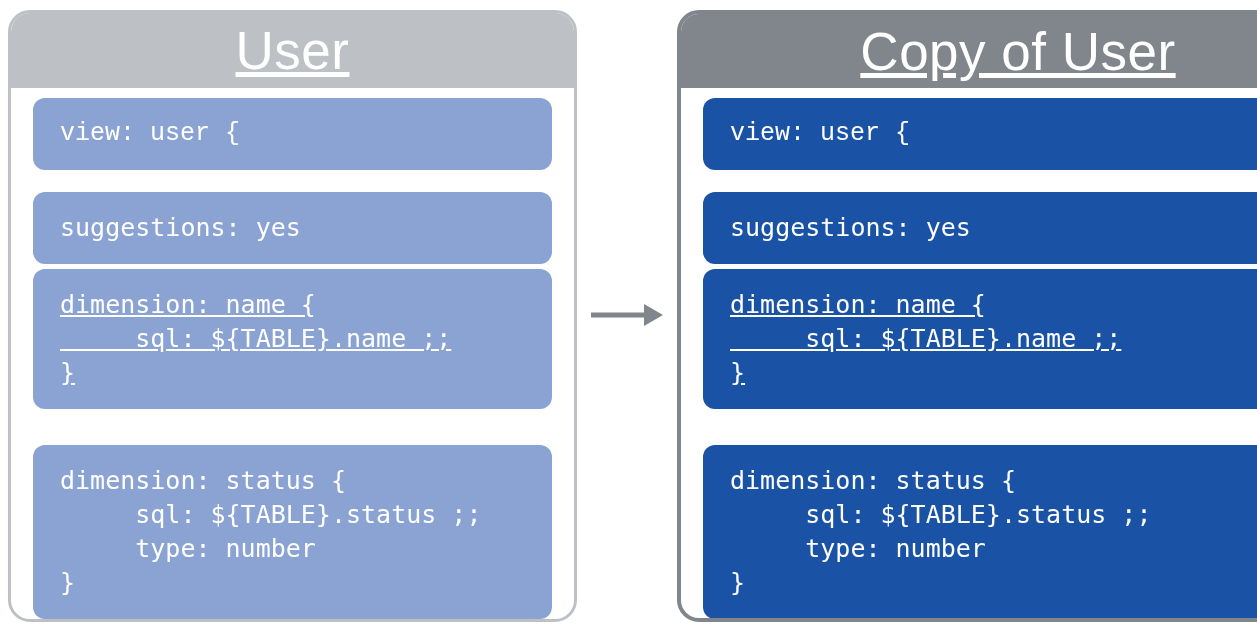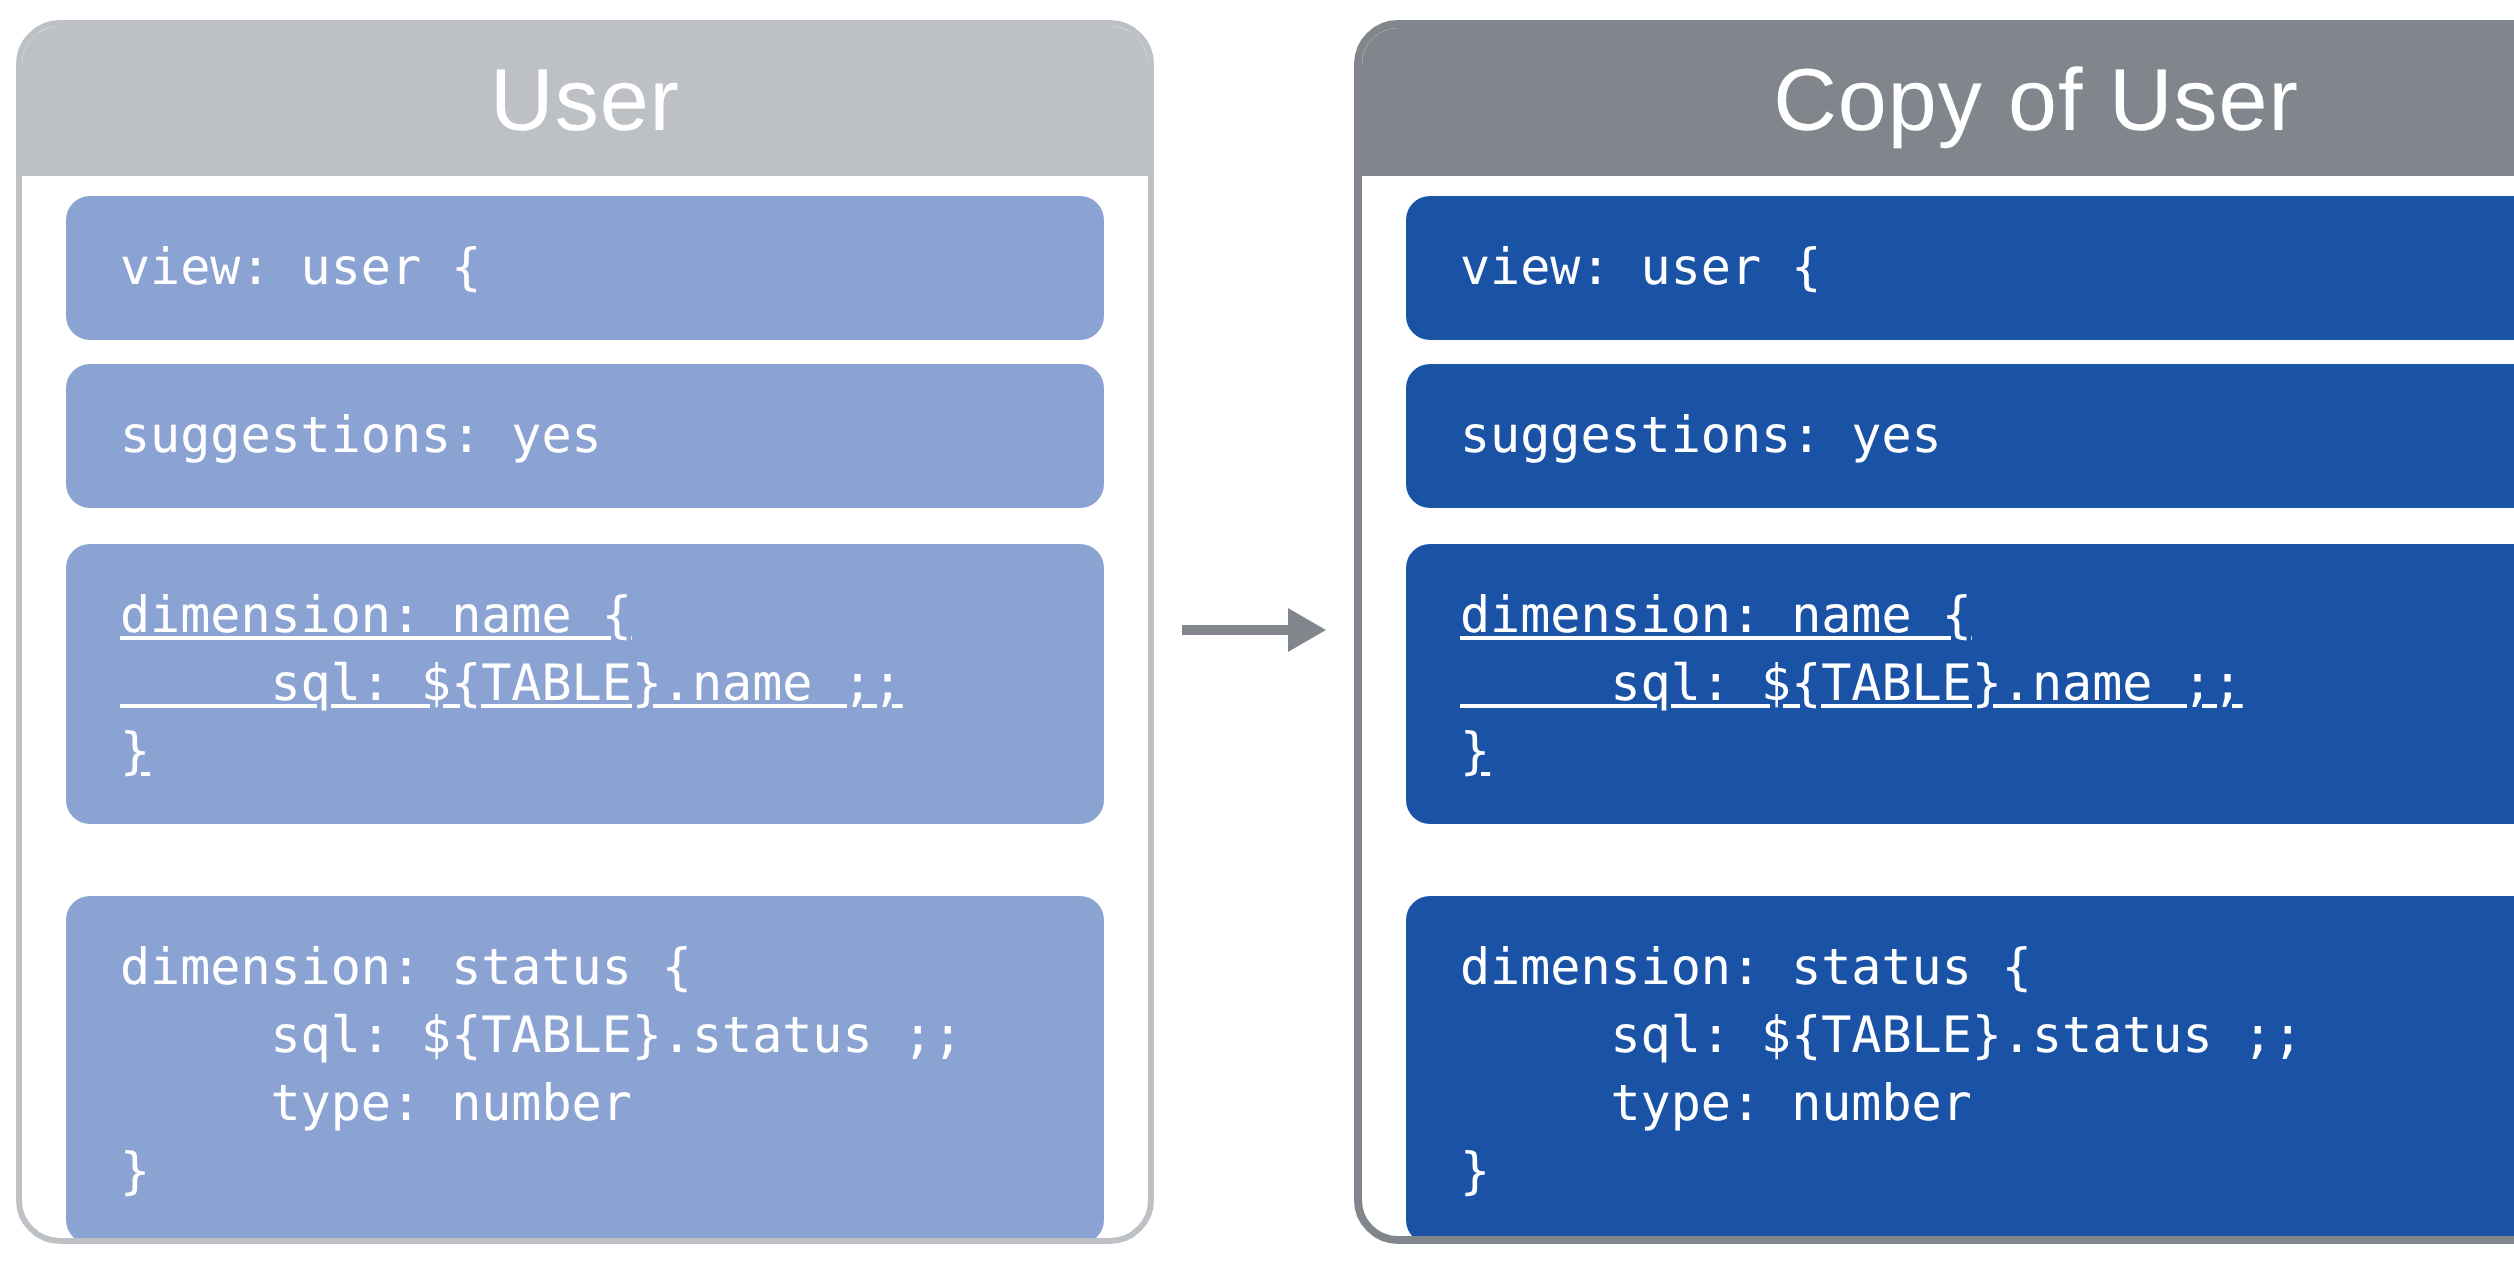--- a/index.html
+++ b/index.html
@@ -40,39 +40,40 @@
     display: flex;
     align-items: center;
     justify-content: center;
   }
   .panel.light .panel-header { background: var(--panel-light); }
   .panel.dark  .panel-header { background: var(--panel-dark); height: 74px; }
 
   .panel-title {
     margin: 0;
     color: var(--text-on-color);
-    font-size: 44px;
+    font-size: 53px;
     font-weight: 400;
     letter-spacing: 0.5px;
+    text-decoration: underline;
   }
 
   .panel-body {
     padding: 10px 22px 14px 22px;
   }
 
   .code-block {
     border-radius: 12px;
     padding: 19px 27px;
     color: var(--text-on-color);
     font-family: "DejaVu Sans Mono", "Liberation Mono", monospace;
     font-size: 25px;
     line-height: 34px;
-    margin-bottom: 18px;
+    margin-bottom: 5px;
   }
-  .code-block:nth-child(1) { margin-bottom: 12px; }
+  .code-block:nth-child(1) { margin-bottom: 22px; font-family: Liberation Mono, monospace; }
   .code-block:nth-child(3) { margin-bottom: 14px; text-decoration: underline; }
   .code-block:last-child   { margin-bottom: 0; margin-top: 36px; }
 
   .panel.light .code-block { background: var(--block-light); }
   .panel.dark  .code-block { background: var(--block-dark); }
 
   .code-line {
     white-space: pre;
   }
 

